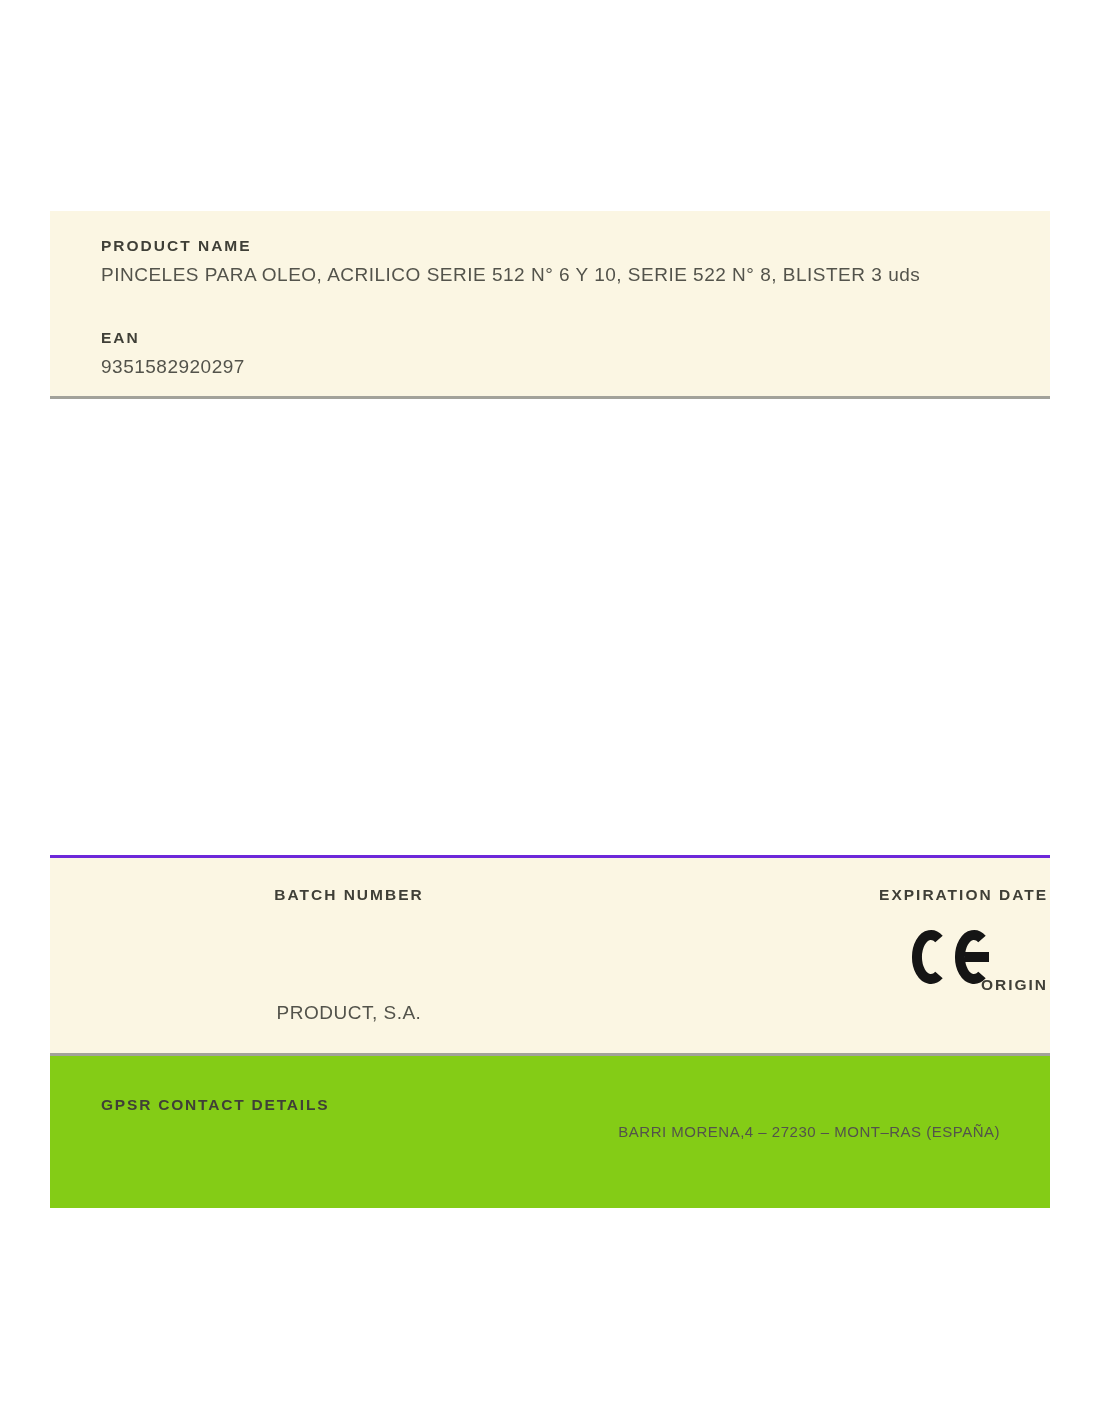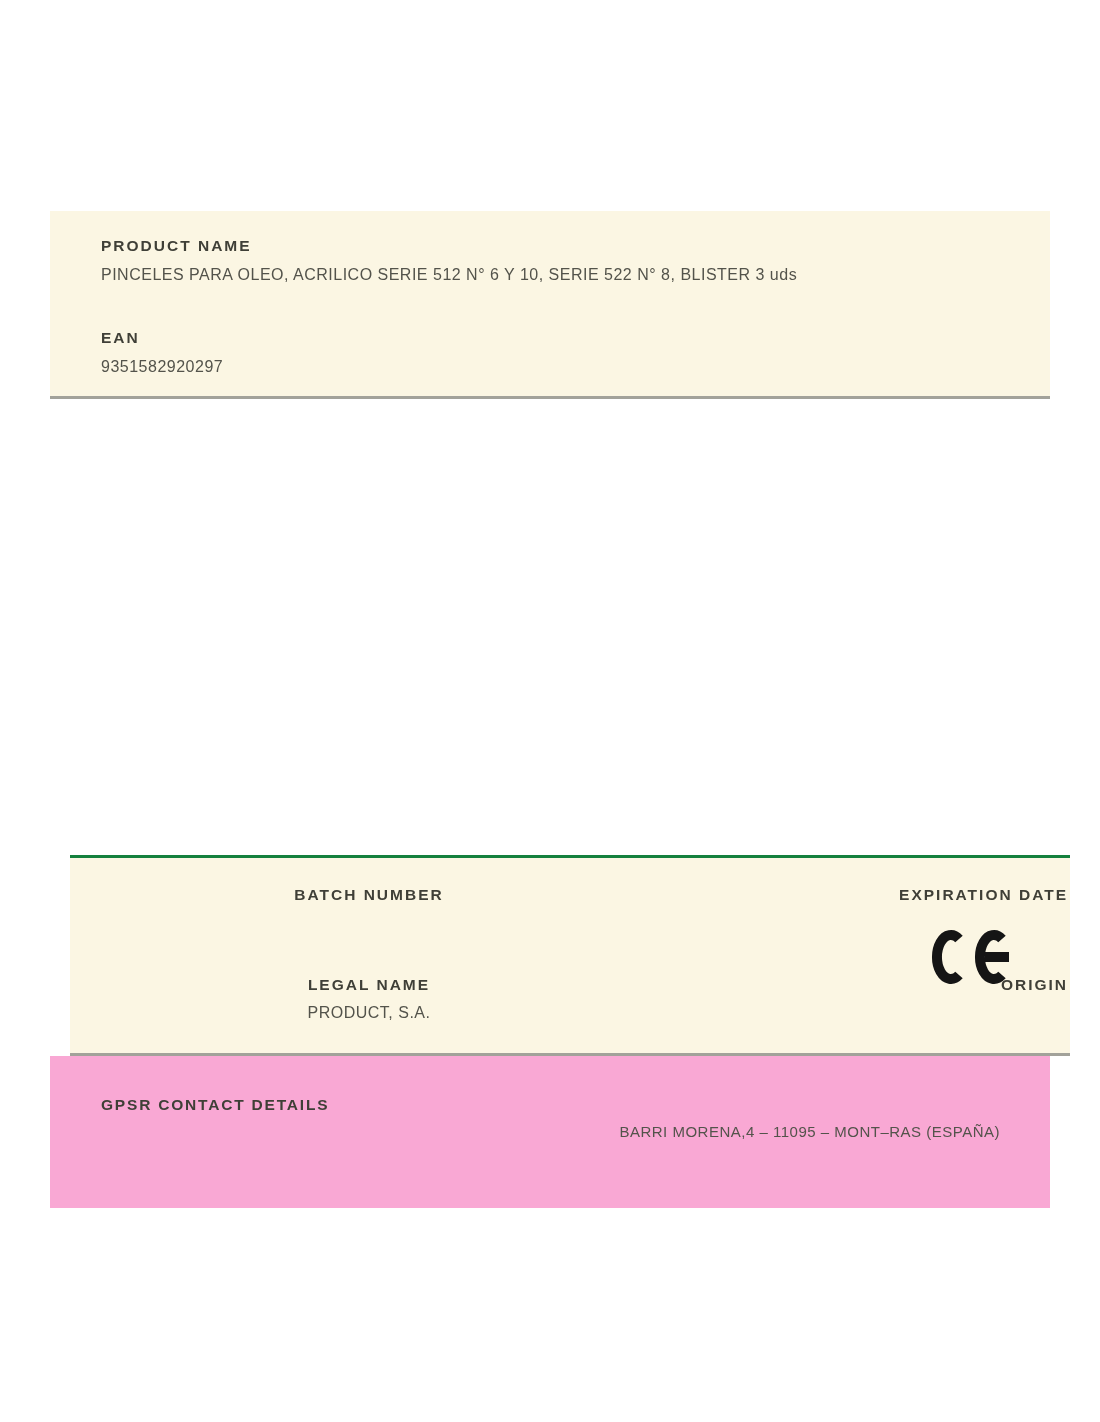--- a/index.html
+++ b/index.html
@@ -20,41 +20,40 @@
   #product-card {
     top: 211px;
     height: 188px;
     background: #FBF6E3;
     border-bottom: 3px solid #A2A29A;
   }
   #details-card {
     top: 855px;
     height: 201px;
     background: #FBF6E3;
-    border-top: 3px solid #15803d;
+    border-top: 3px solid #6d28d9;
     border-bottom: 3px solid #A2A29A;
-    margin-left: 20px;
   }
   #gpsr-card {
     top: 1056px;
     height: 152px;
-    background: #f9a8d4;
+    background: #84cc16;
   }
   .lbl {
     position: absolute;
     font-weight: bold;
     font-size: 15.5px;
     letter-spacing: 2px;
     line-height: 19px;
     color: #3F3F37;
     white-space: nowrap;
   }
   .val {
     position: absolute;
-    font-size: 16px;
+    font-size: 19px;
     letter-spacing: 0.5px;
     line-height: 19px;
     color: #53534B;
     white-space: nowrap;
   }
   .colL { left: 0; width: 598px; text-align: center; }
   .colR { left: 400px; width: 598px; text-align: right; }
   .ce-svg { position: absolute; left: 860px; top: 70px; }
 </style>
 </head>
@@ -63,26 +62,25 @@
 <div class="card" id="product-card">
   <div class="lbl" style="left:51px; top:25px">PRODUCT NAME</div>
   <div class="val" style="left:51px; top:54px">PINCELES PARA OLEO, ACRILICO SERIE 512 N° 6 Y 10, SERIE 522 N° 8, BLISTER 3 uds</div>
   <div class="lbl" style="left:51px; top:117px">EAN</div>
   <div class="val" style="left:51px; top:146px">9351582920297</div>
 </div>
 
 <div class="card" id="details-card">
   <div class="lbl colL" style="top:27px">BATCH NUMBER</div>
   <div class="lbl colR" style="top:27px">EXPIRATION DATE</div>
-  <div class="lbl colL" style="top:117px">LEGAL NAME</div>
   <div class="val colL" style="top:145px">PRODUCT, S.A.</div>
   <div class="lbl colR" style="top:117px">ORIGIN</div>
   <svg class="ce-svg" width="84" height="58" viewBox="0 0 84 58">
     <path d="M 29 11 A 14 22 0 1 0 29 47" fill="none" stroke="#151515" stroke-width="10"></path>
     <path d="M 72 11 A 14 22 0 1 0 72 47" fill="none" stroke="#151515" stroke-width="10"></path>
     <path d="M 55 29 H 79" fill="none" stroke="#151515" stroke-width="10"></path>
   </svg>
 </div>
 
 <div class="card" id="gpsr-card">
   <div class="lbl" style="left:51px; top:39px; letter-spacing:1.8px">GPSR CONTACT DETAILS</div>
-  <div class="val" style="right:50px; top:66px; font-size:15px">BARRI MORENA,4 – 11095 – MONT–RAS (ESPAÑA)</div>
+  <div class="val" style="right:50px; top:66px; font-size:15px">BARRI MORENA,4 – 27230 – MONT–RAS (ESPAÑA)</div>
 </div>
 
 </body></html>

